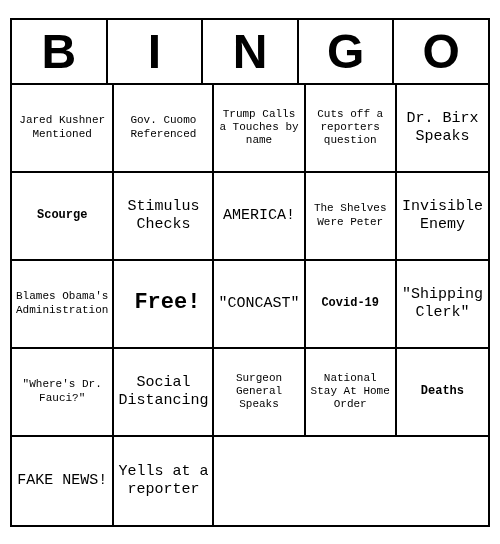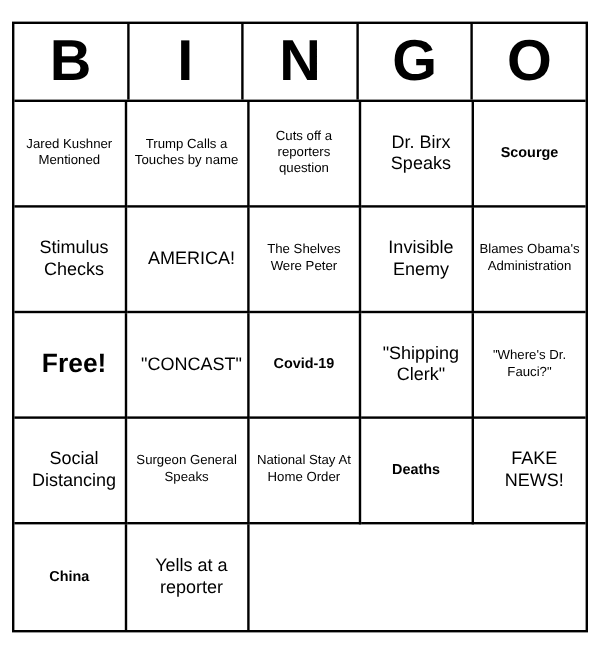--- a/index.html
+++ b/index.html
@@ -37,20 +37,21 @@
       border-right: 2px solid #000;
     }
 
     .bingo-header-cell:last-child {
       border-right: none;
     }
 
     .bingo-grid {
       display: grid;
       grid-template-columns: repeat(5, 1fr);
+      font-family: Liberation Mono, monospace;
     }
 
     .bingo-cell {
       border-right: 2px solid #000;
       border-bottom: 2px solid #000;
       min-height: 88px;
       display: flex;
       align-items: center;
       justify-content: center;
       text-align: center;
@@ -73,55 +74,54 @@
       padding-left: 12px;
     }
 
     .bingo-cell.large-text {
       font-size: 12px;
       font-weight: bold;
     }
 
     .bingo-cell.medium-text {
       font-size: 15px;
-      padding-left: 12px;
     }
 
     .bingo-cell.small-text {
       font-size: 11px;
     }
   </style>
 </head>
 <body>
 
 <div class="bingo-card">
   <div class="bingo-header">
   <div class="bingo-header-cell">B</div>
       <div class="bingo-header-cell">I</div>
       <div class="bingo-header-cell">N</div>
       <div class="bingo-header-cell">G</div>
       <div class="bingo-header-cell">O</div>
     </div>
   <div class="bingo-grid">
   <div class="bingo-cell small-text">Jared Kushner Mentioned</div>
+      <div class="bingo-cell small-text">Gov. Cuomo Referenced</div>
       <div class="bingo-cell small-text">Trump Calls a Touches by name</div>
       <div class="bingo-cell small-text">Cuts off a reporters question</div>
       <div class="bingo-cell medium-text">Dr. Birx Speaks</div>
       <div class="bingo-cell large-text">Scourge</div>
       <div class="bingo-cell medium-text">Stimulus Checks</div>
       <div class="bingo-cell medium-text">AMERICA!</div>
       <div class="bingo-cell small-text">The Shelves Were Peter</div>
       <div class="bingo-cell medium-text">Invisible Enemy</div>
       <div class="bingo-cell small-text">Blames Obama's Administration</div>
       <div class="bingo-cell free">Free!</div>
       <div class="bingo-cell medium-text">"CONCAST"</div>
       <div class="bingo-cell large-text">Covid-19</div>
       <div class="bingo-cell medium-text">"Shipping Clerk"</div>
       <div class="bingo-cell small-text">"Where's Dr. Fauci?"</div>
       <div class="bingo-cell medium-text">Social Distancing</div>
       <div class="bingo-cell small-text">Surgeon General Speaks</div>
       <div class="bingo-cell small-text">National Stay At Home Order</div>
       <div class="bingo-cell large-text">Deaths</div>
       <div class="bingo-cell medium-text">FAKE NEWS!</div>
-      <div class="bingo-cell large-text">China</div>
       <div class="bingo-cell medium-text">Yells at a reporter</div>
     </div>
 </div>
 
 </body></html>

